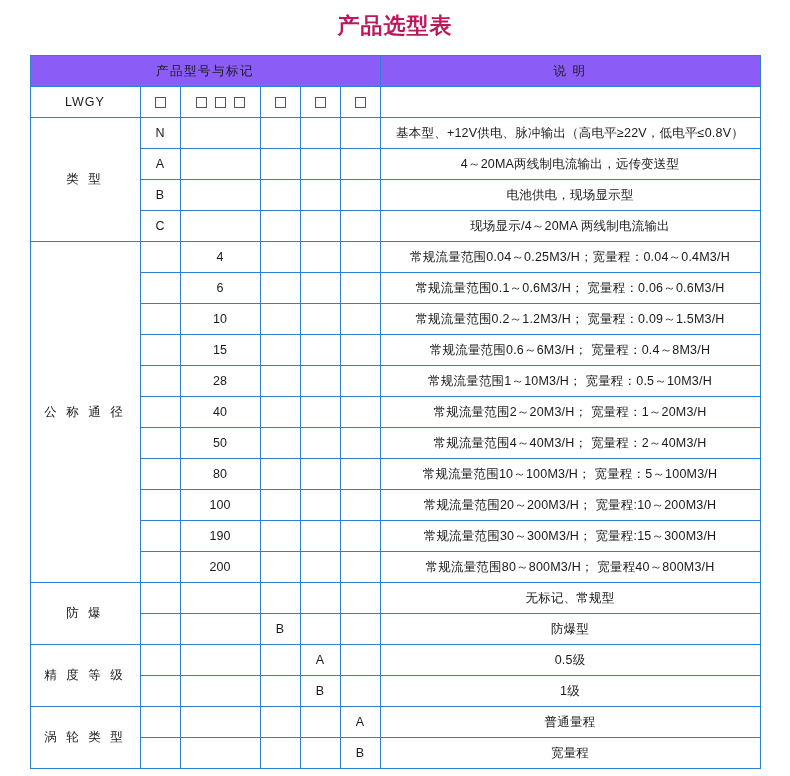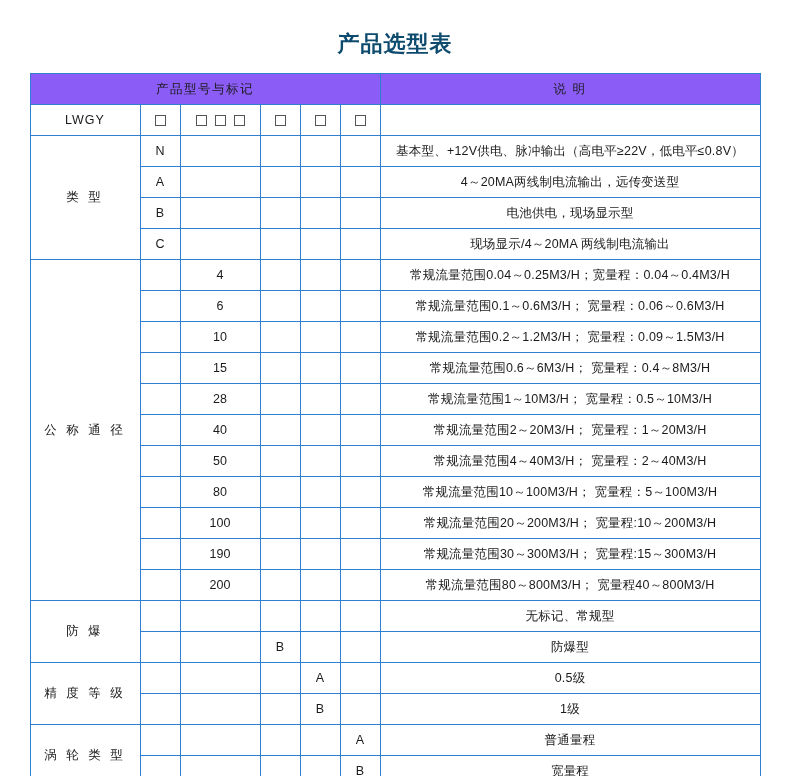--- a/index.html
+++ b/index.html
@@ -17,22 +17,22 @@
   .page {
     position: relative;
     width: 790px;
     height: 776px;
     box-sizing: border-box;
   }
   .title {
     text-align: center;
     font-size: 22px;
     font-weight: bold;
-    color: #0c4a6e;
-    padding-top: 29px;
+    color: #be185d;
+    padding-top: 11px;
     padding-bottom: 14px;
     letter-spacing: 1px;
   }
   table.spec {
     border-collapse: collapse;
     width: 730px;
     margin: 0 auto;
     table-layout: fixed;
   }
   table.spec td, table.spec th {

